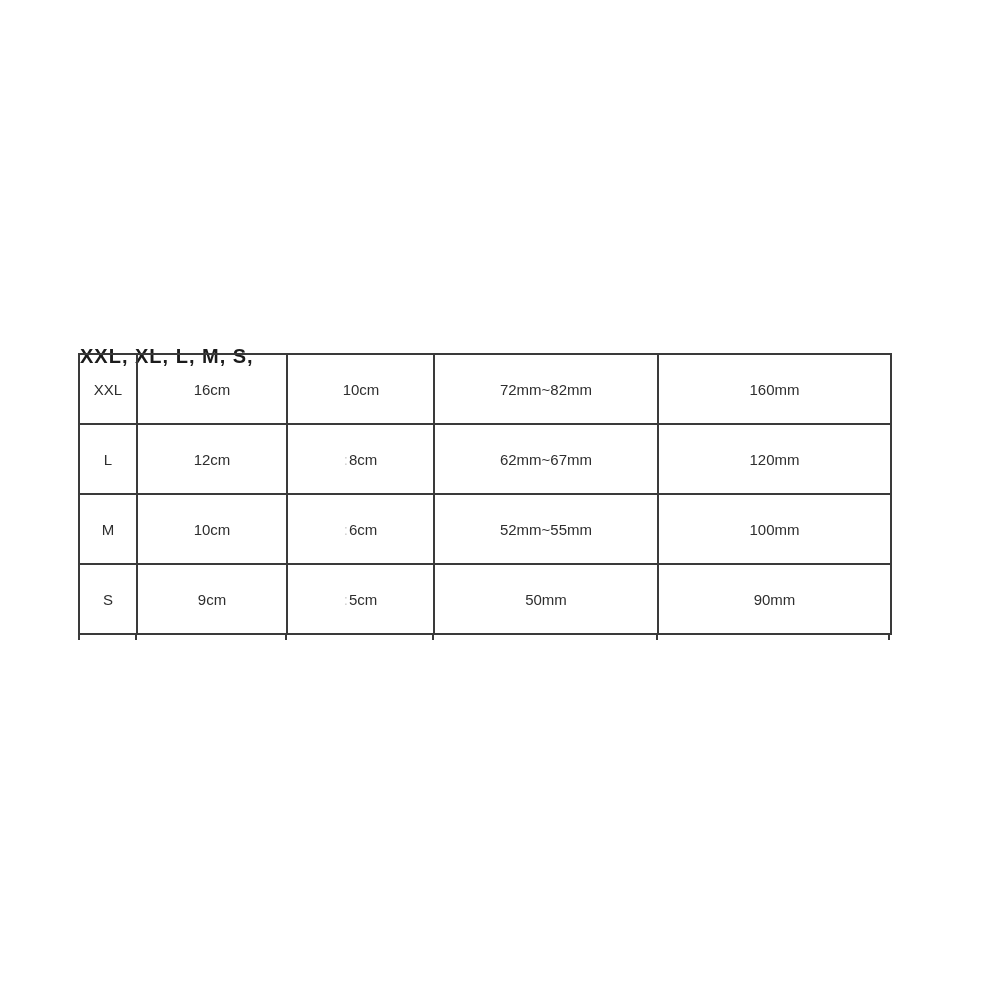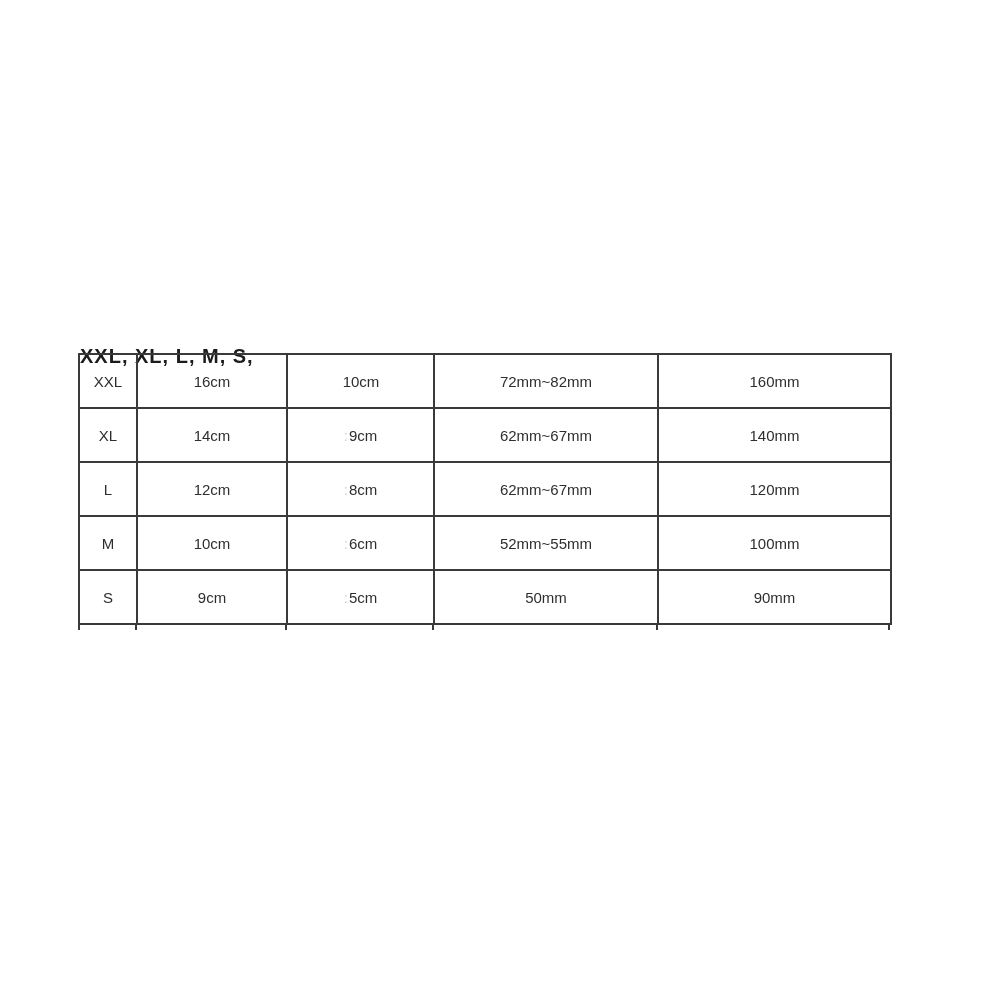--- a/index.html
+++ b/index.html
@@ -35,21 +35,21 @@
     table-layout: fixed;
     width: 812px;
   }
   table.size-chart td {
     border: 2px solid var(--border, #3a3a3a);
     height: 52px;
     text-align: center;
     vertical-align: middle;
     font-size: 15px;
     color: var(--text, #2e2e2e);
-    padding: 0;
+    padding: 8px;
     white-space: nowrap;
     overflow: hidden;
   }
   .faint {
     color: var(--faint, #cfcfcf);
     margin-right: 1px;
   }
   .stubs {
     position: absolute;
     left: 0;
@@ -87,27 +87,20 @@
     </colgroup>
     <tbody>
       <tr>
         <td>XXL</td>
         <td>16cm</td>
         <td><span class="faint"></span><span>10cm</span></td>
         <td>72mm~82mm</td>
         <td>160mm</td>
       </tr>
       <tr>
-        <td>XL</td>
-        <td>14cm</td>
-        <td><span class="faint">:</span><span>9cm</span></td>
-        <td>62mm~67mm</td>
-        <td>140mm</td>
-      </tr>
-      <tr>
         <td>L</td>
         <td>12cm</td>
         <td><span class="faint">:</span><span>8cm</span></td>
         <td>62mm~67mm</td>
         <td>120mm</td>
       </tr>
       <tr>
         <td>M</td>
         <td>10cm</td>
         <td><span class="faint">:</span><span>6cm</span></td>

